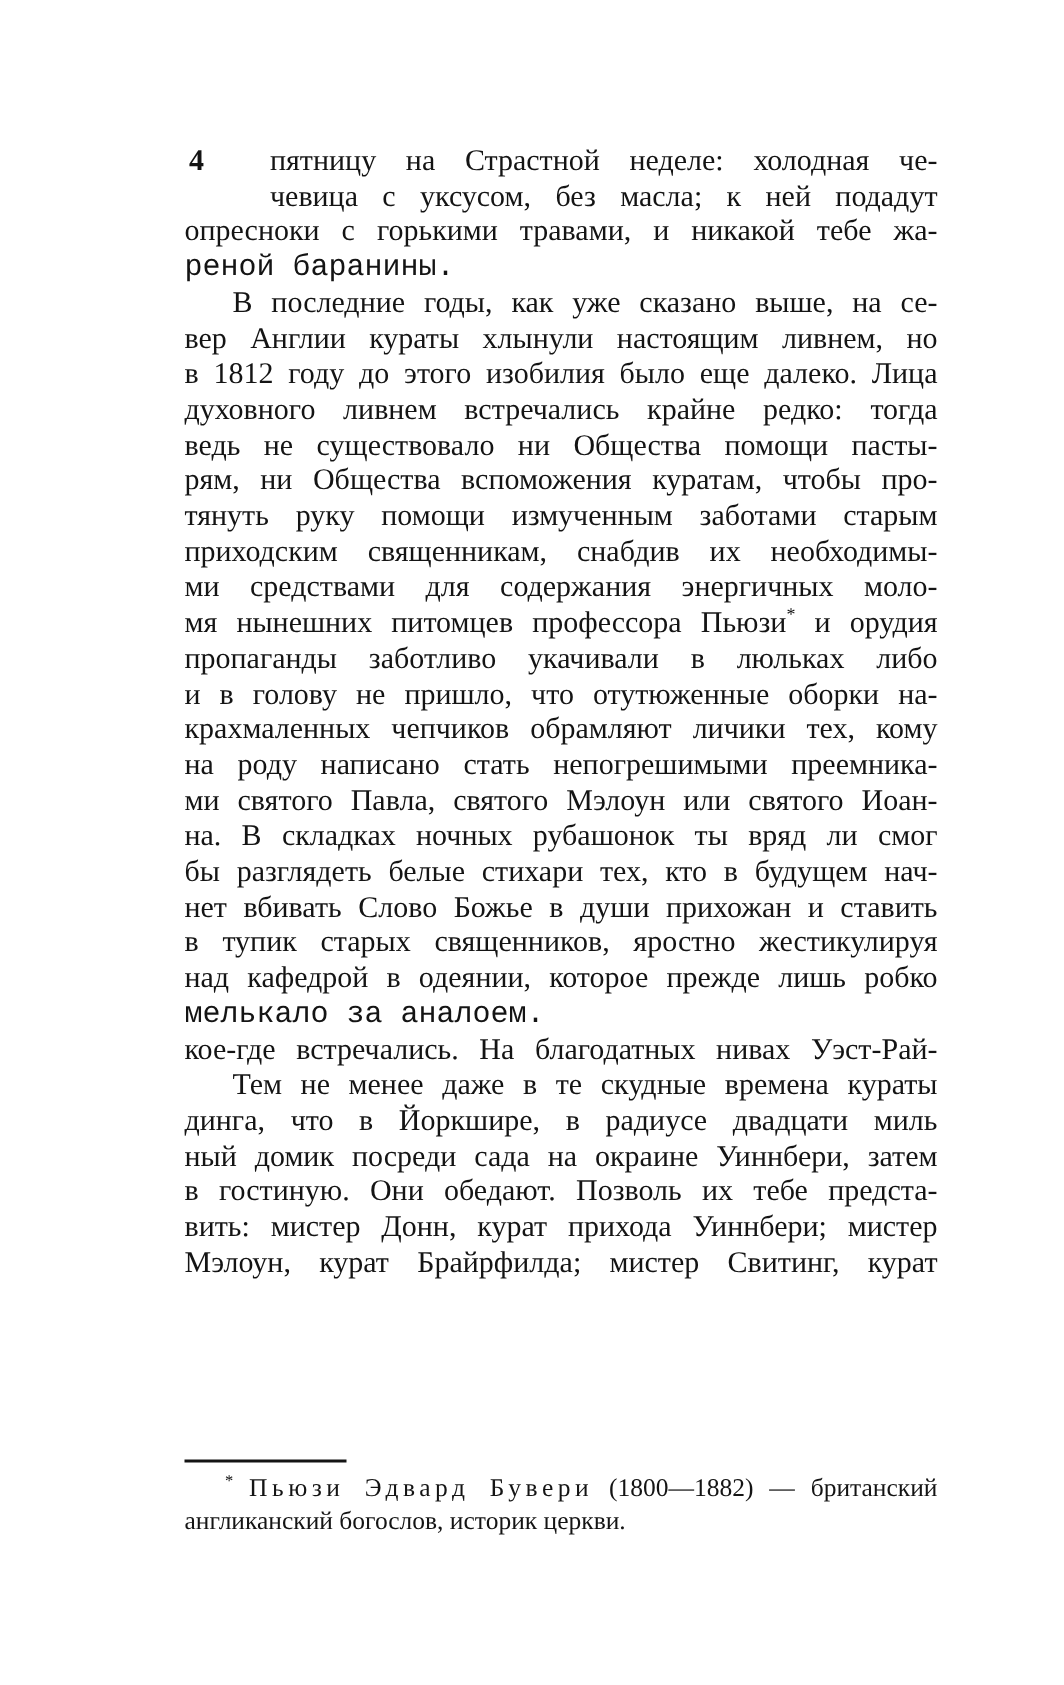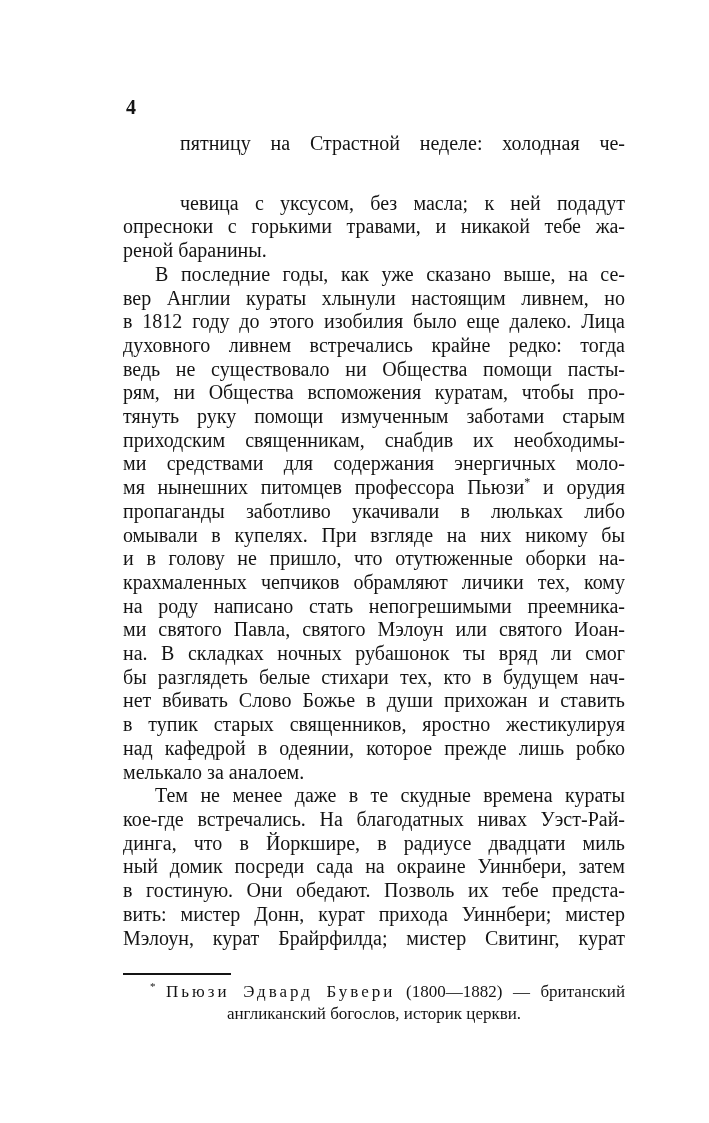--- a/index.html
+++ b/index.html
@@ -30,23 +30,23 @@
     top: 96px;
     width: 502px;
     font-size: 20px;
     line-height: 23.7px;
   }
   .line {
     text-align: justify;
     text-align-last: justify;
     white-space: normal;
   }
-  .line.hang   { padding-left: 57px; margin-top: 36px; }
+  .line.hang   { padding-left: 57px; }
   .line.indent { padding-left: 32px; }
-  .line.last   { text-align-last: left; }
+  .line.last   { text-align-last: left; font-family: Liberation Mono, monospace; }
   .line sup {
     font-size: 12px;
     line-height: 0;
   }
   .footnote {
     position: absolute;
     left: 123px;
     top: 973px;
     width: 502px;
     font-size: 17px;
@@ -65,21 +65,21 @@
     font-family: Liberation Serif, serif;
   }
   .fn-marker {
     font-size: 11px;
     line-height: 0;
   }
   .fn-name {
     letter-spacing: 3px;
   }
   .fn-line2 {
-    text-align: center;
+    text-align: left;
   }
 </style>
 </head>
 <body>
 
 <div class="page">
 
   <div class="page-num">4</div>
 
   <div class="text-block">
@@ -91,33 +91,32 @@
       <div class="line">вер Англии кураты хлынули настоящим ливнем, но</div>
       <div class="line">в 1812 году до этого изобилия было еще далеко. Лица</div>
       <div class="line">духовного ливнем встречались крайне редко: тогда</div>
       <div class="line">ведь не существовало ни Общества помощи пасты-</div>
       <div class="line">рям, ни Общества вспоможения куратам, чтобы про-</div>
       <div class="line">тянуть руку помощи измученным заботами старым</div>
       <div class="line">приходским священникам, снабдив их необходимы-</div>
       <div class="line">ми средствами для содержания энергичных моло-</div>
       <div class="line">мя нынешних питомцев профессора Пьюзи<sup>*</sup> и орудия</div>
       <div class="line">пропаганды заботливо укачивали в люльках либо</div>
-      <div class="line">омывали в купелях. При взгляде на них никому бы</div>
       <div class="line">и в голову не пришло, что отутюженные оборки на-</div>
       <div class="line">крахмаленных чепчиков обрамляют личики тех, кому</div>
       <div class="line">на роду написано стать непогрешимыми преемника-</div>
       <div class="line">ми святого Павла, святого Мэлоун или святого Иоан-</div>
       <div class="line">на. В складках ночных рубашонок ты вряд ли смог</div>
       <div class="line">бы разглядеть белые стихари тех, кто в будущем нач-</div>
       <div class="line">нет вбивать Слово Божье в души прихожан и ставить</div>
       <div class="line">в тупик старых священников, яростно жестикулируя</div>
       <div class="line">над кафедрой в одеянии, которое прежде лишь робко</div>
       <div class="line last">мелькало за аналоем.</div>
+      <div class="line">кое-где встречались. На благодатных нивах Уэст-Рай-</div>
       <div class="line indent">Тем не менее даже в те скудные времена кураты</div>
-      <div class="line">кое-где встречались. На благодатных нивах Уэст-Рай-</div>
       <div class="line">динга, что в Йоркшире, в радиусе двадцати миль</div>
       <div class="line">ный домик посреди сада на окраине Уиннбери, затем</div>
       <div class="line">в гостиную. Они обедают. Позволь их тебе предста-</div>
       <div class="line">вить: мистер Донн, курат прихода Уиннбери; мистер</div>
       <div class="line">Мэлоун, курат Брайрфилда; мистер Свитинг, курат</div>
     </div>
 
   <div class="footnote">
     <div class="fn-rule"></div>
     <div class="fn-line1"><sup class="fn-marker">*</sup> <span class="fn-name">Пьюзи Эдвард Бувери</span> <span class="fn-rest">(1800—1882) — британский</span></div>

